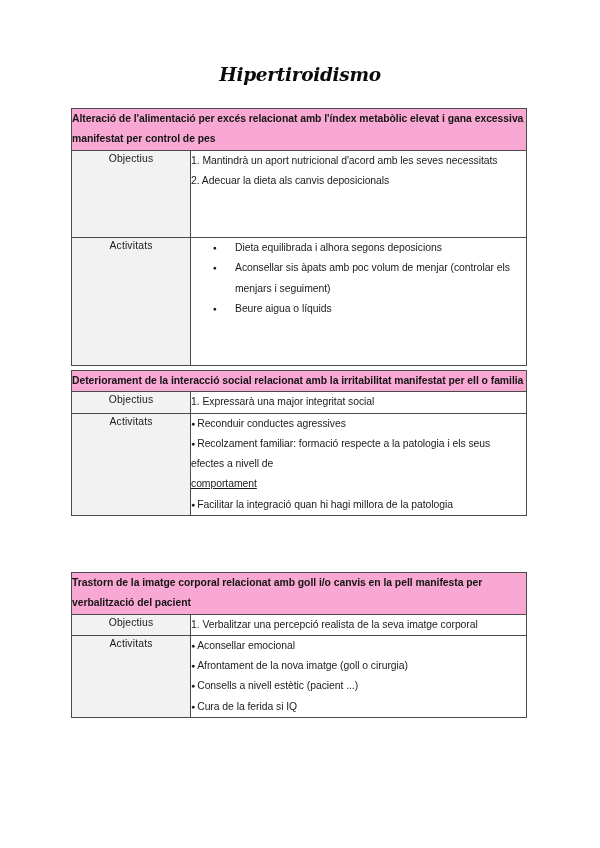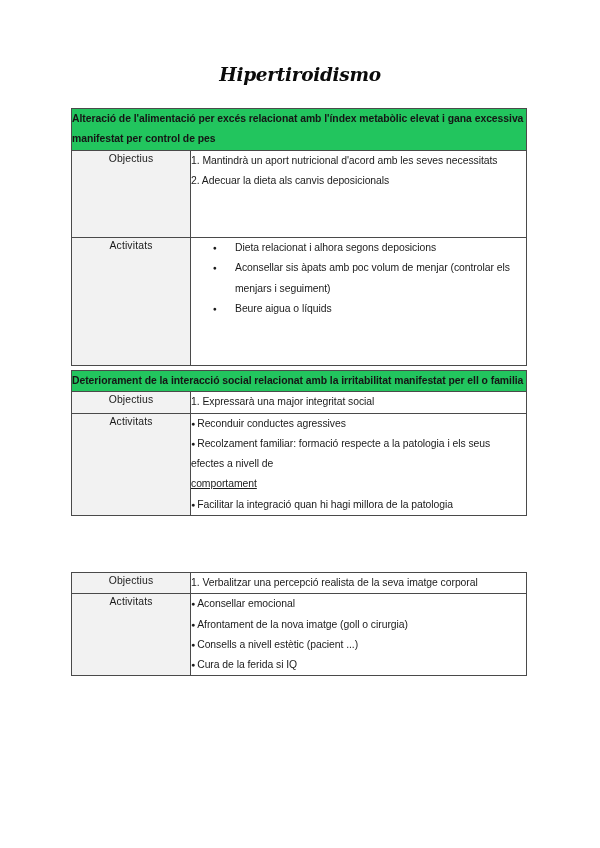--- a/index.html
+++ b/index.html
@@ -45,21 +45,21 @@
     table-layout: fixed;
     border: 1.4px solid #3a3a3a;
   }
   .care-table td {
     border: 1.2px solid #4a4a4a;
     vertical-align: top;
     padding: 0;
   }
 
   .diag-cell {
-    background: #22c55e;
+    background: #f9a8d4;
     padding: 9px 11px 10px 11px;
     font-size: 10.4px;
     font-weight: bold;
     line-height: 1.95;
     letter-spacing: -0.05px;
     color: #151515;
   }
 
   .label-cell {
     background: #f2f2f2;
@@ -144,21 +144,21 @@
         <td class="content-cell">
           <div class="obj-line">1. Mantindrà un aport nutricional d'acord amb les seves necessitats</div>
           <div class="obj-line">2. Adecuar la dieta als canvis deposicionals</div>
           <div class="spacer-row-1"></div>
         </td>
       </tr>
       <tr>
         <td class="label-cell">Activitats</td>
         <td class="content-cell">
           <ul class="hang">
-            <li>Dieta relacionat i alhora segons deposicions</li>
+            <li>Dieta equilibrada i alhora segons deposicions</li>
             <li>Aconsellar sis àpats amb poc volum de menjar (controlar els menjars i seguiment)</li>
             <li>Beure aigua o líquids</li>
           </ul>
           <div class="spacer-row-1"></div>
         </td>
       </tr>
     </tbody>
   </table>
 
   <table class="care-table" style="top:370px;">
@@ -190,20 +190,23 @@
     </tbody>
   </table>
 
   <table class="care-table" style="top:572px;">
     <colgroup>
         <col style="width:119px;">
         <col>
       </colgroup>
     <tbody>
       <tr>
+        <td class="diag-cell" colspan="2">Trastorn de la imatge corporal relacionat amb goll i/o canvis en la pell manifesta per verbalització del pacient</td>
+      </tr>
+      <tr>
         <td class="label-cell">Objectius</td>
         <td class="content-cell">
           <div class="obj-line">1. Verbalitzar una percepció realista de la seva imatge corporal</div>
         </td>
       </tr>
       <tr>
         <td class="label-cell">Activitats</td>
         <td class="content-cell">
           <div class="flatlist">
             <div class="fl-item"><span class="dot">●</span><span>Aconsellar emocional</span></div>

